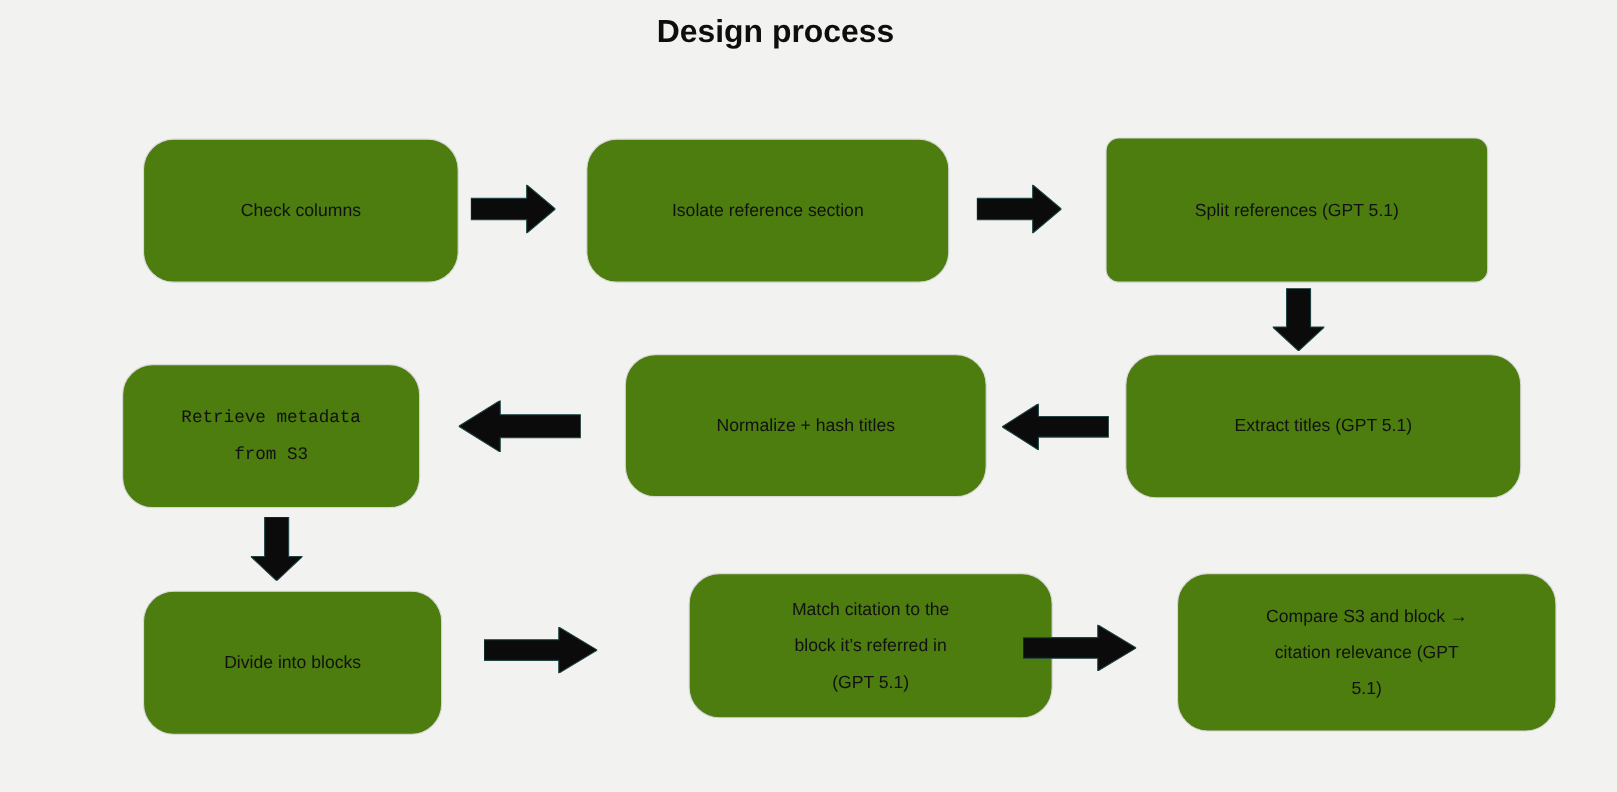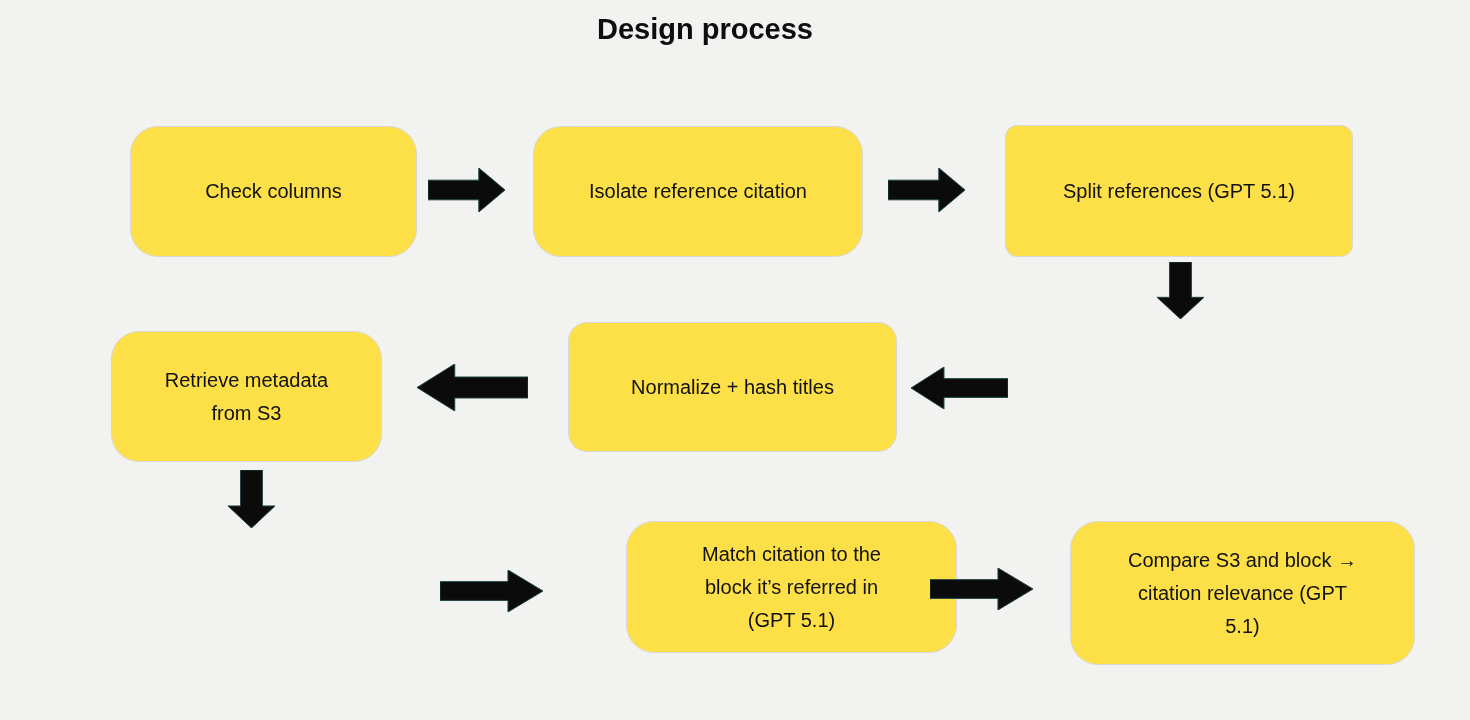--- a/index.html
+++ b/index.html
@@ -7,37 +7,37 @@
     position: relative; width: 1470px; height: 720px;
     background: #f2f2f1; overflow: hidden;
     font-family: "Liberation Sans", sans-serif;
   }
   .title {
     position: absolute; left: 350px; top: 13px; width: 710px; margin: 0;
     text-align: center; font-size: 29px; font-weight: 700; color: #0e0e0e;
   }
   .node {
     position: absolute; box-sizing: border-box;
-    background: #fde047; border: 1px solid #d8d8d8; border-radius: 28px;
+    background: #4d7c0f; border: 1px solid #d8d8d8; border-radius: 28px;
     display: flex; align-items: center; justify-content: center;
-    color: #111; font-size: 20px; line-height: 33px; text-align: center;
+    color: #111; font-size: 16px; line-height: 33px; text-align: center;
     padding: 0 12px;
   }
   .node .lbl { white-space: pre-line; }
   .arrow { position: absolute; }
   .arrow svg { display: block; width: 100%; height: 100%; }
   .arrow polygon { fill: #0b0b0b; stroke: #1d4242; stroke-width: 1; vector-effect: non-scaling-stroke; }
 
   
   .n1 { left: 130px;  top: 126px; width: 287px; height: 131px; }
   .n2 { left: 533px;  top: 126px; width: 330px; height: 131px; }
   .n3 { left: 1005px; top: 125px; width: 348px; height: 132px; border-radius: 12px; }
   .n4 { left: 1023px; top: 322px; width: 360px; height: 131px; }
-  .n5 { left: 568px;  top: 322px; width: 329px; height: 130px; border-radius: 19px; }
-  .n6 { left: 111px;  top: 331px; width: 271px; height: 131px; }
+  .n5 { left: 568px;  top: 322px; width: 329px; height: 130px; }
+  .n6 { left: 111px;  top: 331px; width: 271px; height: 131px; font-family: Liberation Mono, monospace; }
   .n7 { left: 130px;  top: 537px; width: 272px; height: 131px; }
   .n8 { left: 582px;  top: 521px; width: 331px; height: 132px; margin-left: 44px; }
   .n9 { left: 1050px; top: 521px; width: 345px; height: 144px; margin-left: 20px; }
 
   
   .a1 { left: 428px;  top: 168px; width: 77px;  height: 44px; }
   .a2 { left: 888px;  top: 168px; width: 77px;  height: 44px; }
   .a3 { left: 1157px; top: 262px; width: 47px;  height: 57px; }
   .a4 { left: 911px;  top: 367px; width: 97px;  height: 42px; }
   .a5 { left: 417px;  top: 364px; width: 111px; height: 47px; }
@@ -56,39 +56,42 @@
     <span class="lbl">Check columns</span>
   </div>
 
   <div class="arrow a1">
     <svg viewBox="0 0 100 56" preserveAspectRatio="none" xmlns="http://www.w3.org/2000/svg">
       <polygon points="0,15.5 66,15.5 66,0 100,28 66,56 66,40.5 0,40.5"></polygon>
     </svg>
   </div>
 
   <div class="node n2">
-    <span class="lbl">Isolate reference citation</span>
+    <span class="lbl">Isolate reference section</span>
   </div>
 
   <div class="arrow a2">
     <svg viewBox="0 0 100 56" preserveAspectRatio="none" xmlns="http://www.w3.org/2000/svg">
       <polygon points="0,15.5 66,15.5 66,0 100,28 66,56 66,40.5 0,40.5"></polygon>
     </svg>
   </div>
 
   <div class="node n3">
     <span class="lbl">Split references (GPT 5.1)</span>
   </div>
 
   <div class="arrow a3">
     <svg viewBox="0 0 56 100" preserveAspectRatio="none" xmlns="http://www.w3.org/2000/svg">
       <polygon points="15,0 41,0 41,62 56,62 28,100 0,62 15,62"></polygon>
     </svg>
   </div>
 
+  <div class="node n4">
+    <span class="lbl">Extract titles (GPT 5.1)</span>
+  </div>
 
   <div class="arrow a4">
     <svg viewBox="0 0 100 56" preserveAspectRatio="none" xmlns="http://www.w3.org/2000/svg">
       <polygon points="100,15.5 34,15.5 34,0 0,28 34,56 34,40.5 100,40.5"></polygon>
     </svg>
   </div>
 
   <div class="node n5">
     <span class="lbl">Normalize + hash titles</span>
   </div>
@@ -103,20 +106,23 @@
     <span class="lbl">Retrieve metadata
 from S3</span>
   </div>
 
   <div class="arrow a6">
     <svg viewBox="0 0 56 100" preserveAspectRatio="none" xmlns="http://www.w3.org/2000/svg">
       <polygon points="15,0 41,0 41,62 56,62 28,100 0,62 15,62"></polygon>
     </svg>
   </div>
 
+  <div class="node n7">
+    <span class="lbl">Divide into blocks</span>
+  </div>
 
   <div class="arrow a7">
     <svg viewBox="0 0 100 56" preserveAspectRatio="none" xmlns="http://www.w3.org/2000/svg">
       <polygon points="0,15.5 66,15.5 66,0 100,28 66,56 66,40.5 0,40.5"></polygon>
     </svg>
   </div>
 
   <div class="node n8">
     <span class="lbl">Match citation to the
 block it’s referred in

